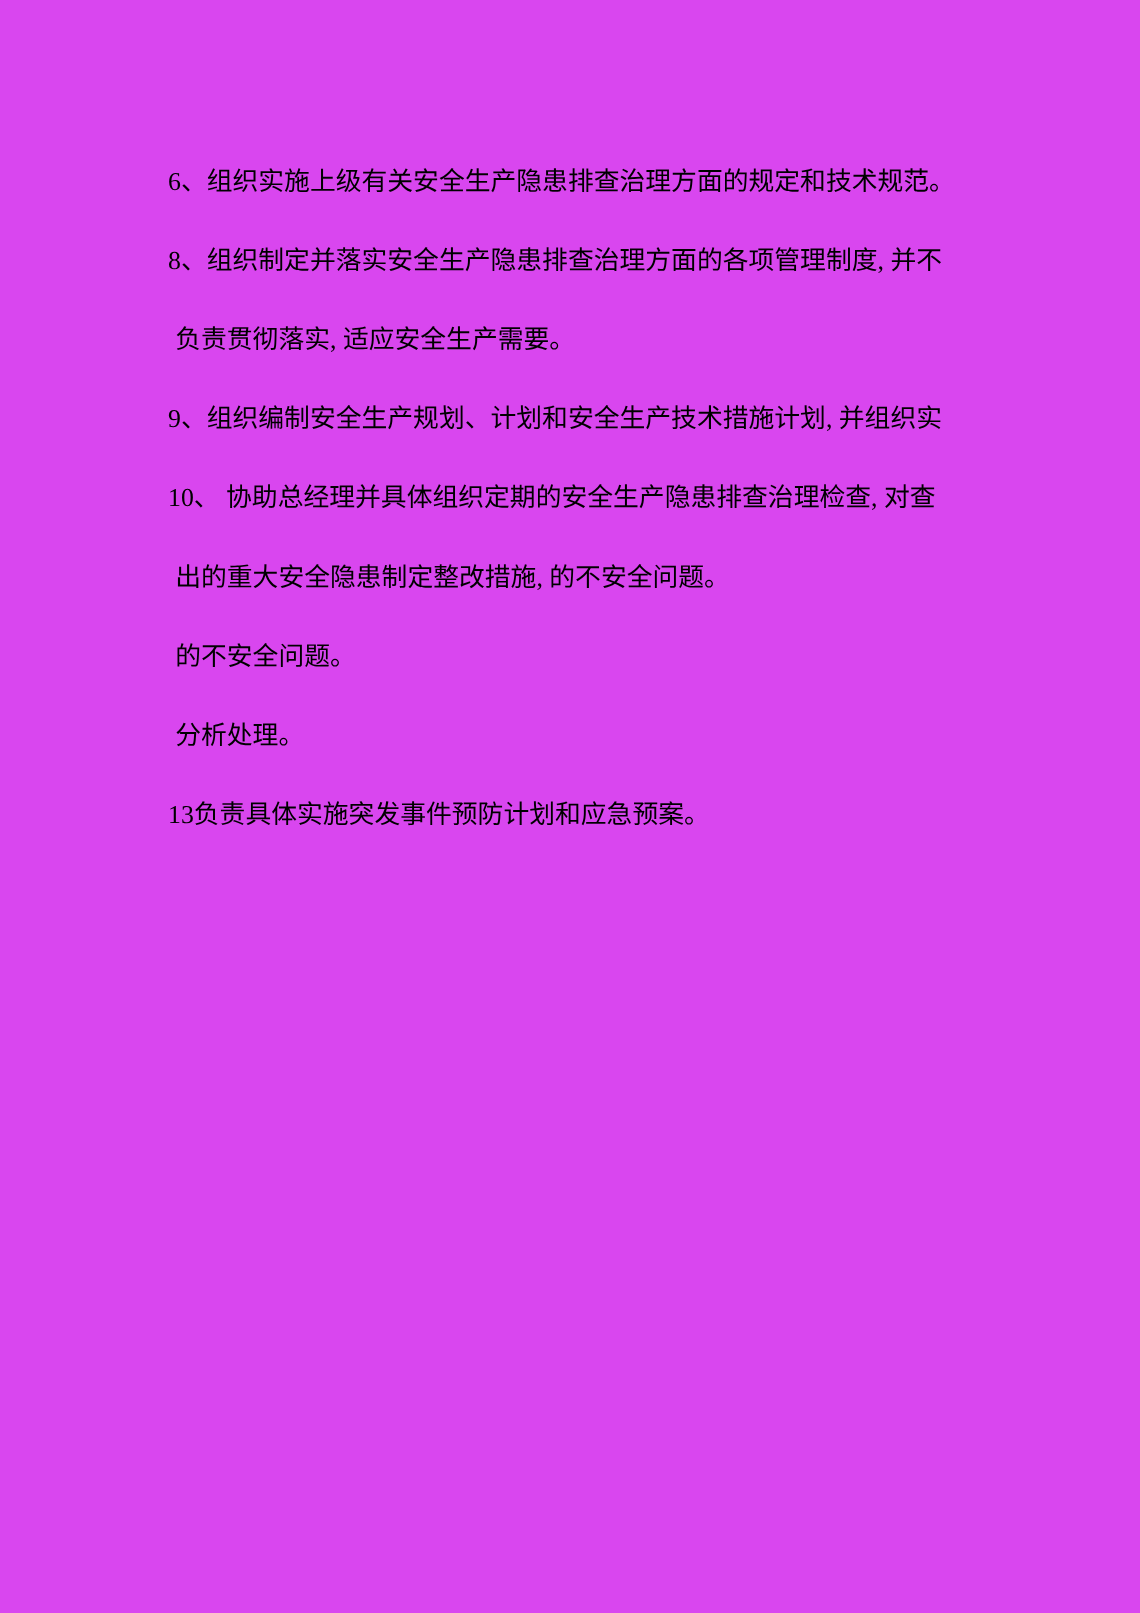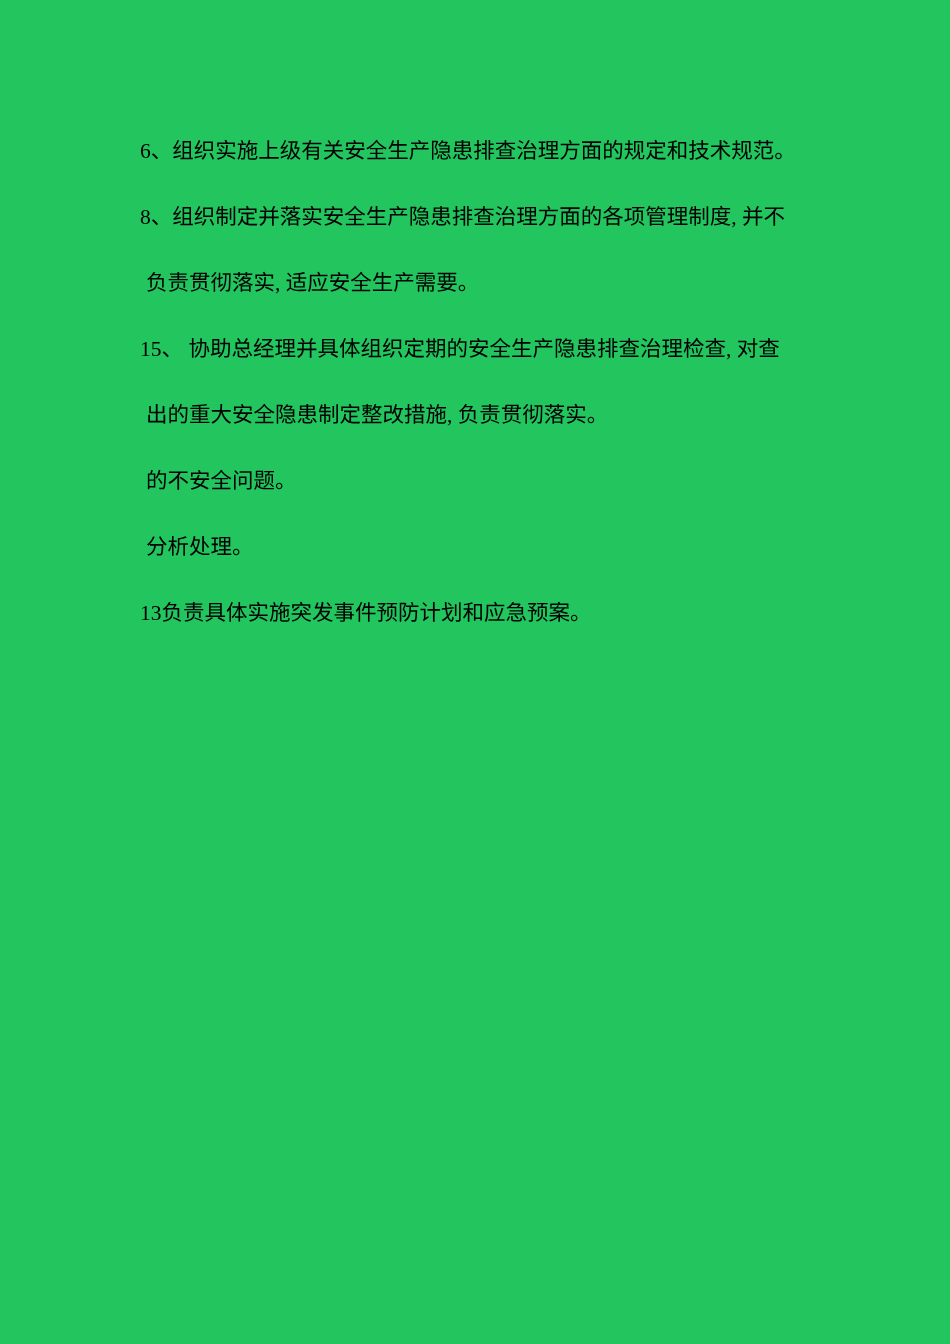--- a/index.html
+++ b/index.html
@@ -11,21 +11,21 @@
     width: 950px;
     height: 1344px;
     overflow: hidden;
     font-family: "Liberation Serif", "DejaVu Serif", serif;
     color: #000000;
   }
   .page {
     position: relative;
     width: 950px;
     height: 1344px;
-    background: #22c55e;
+    background: #d946ef;
     box-sizing: border-box;
     padding: 118px 95px 0 140px;
   }
   .doc-body {
     display: block;
   }
   
   .line {
     display: block;
     font-size: 21.5px;
@@ -50,24 +50,25 @@
 <div class="page">
   <div class="doc-body" id="doc-body">
       <div class="block">
         <div class="line indent">6、组织实施上级有关安全生产隐患排查治理方面的规定和技术规范。</div>
       </div>
       <div class="block">
         <div class="line indent">8、组织制定并落实安全生产隐患排查治理方面的各项管理制度, 并不</div>
         <div class="line cont">负责贯彻落实, 适应安全生产需要。</div>
       </div>
       <div class="block">
+        <div class="line indent">9、组织编制安全生产规划、计划和安全生产技术措施计划, 并组织实</div>
       </div>
       <div class="block">
-        <div class="line indent">15、 协助总经理并具体组织定期的安全生产隐患排查治理检查, 对查</div>
-        <div class="line cont">出的重大安全隐患制定整改措施, 负责贯彻落实。</div>
+        <div class="line indent">10、 协助总经理并具体组织定期的安全生产隐患排查治理检查, 对查</div>
+        <div class="line cont">出的重大安全隐患制定整改措施, 的不安全问题。</div>
       </div>
       <div class="block">
         <div class="line cont">的不安全问题。</div>
       </div>
       <div class="block">
         <div class="line cont">分析处理。</div>
       </div>
       <div class="block">
         <div class="line indent">13负责具体实施突发事件预防计划和应急预案。</div>
       </div>

